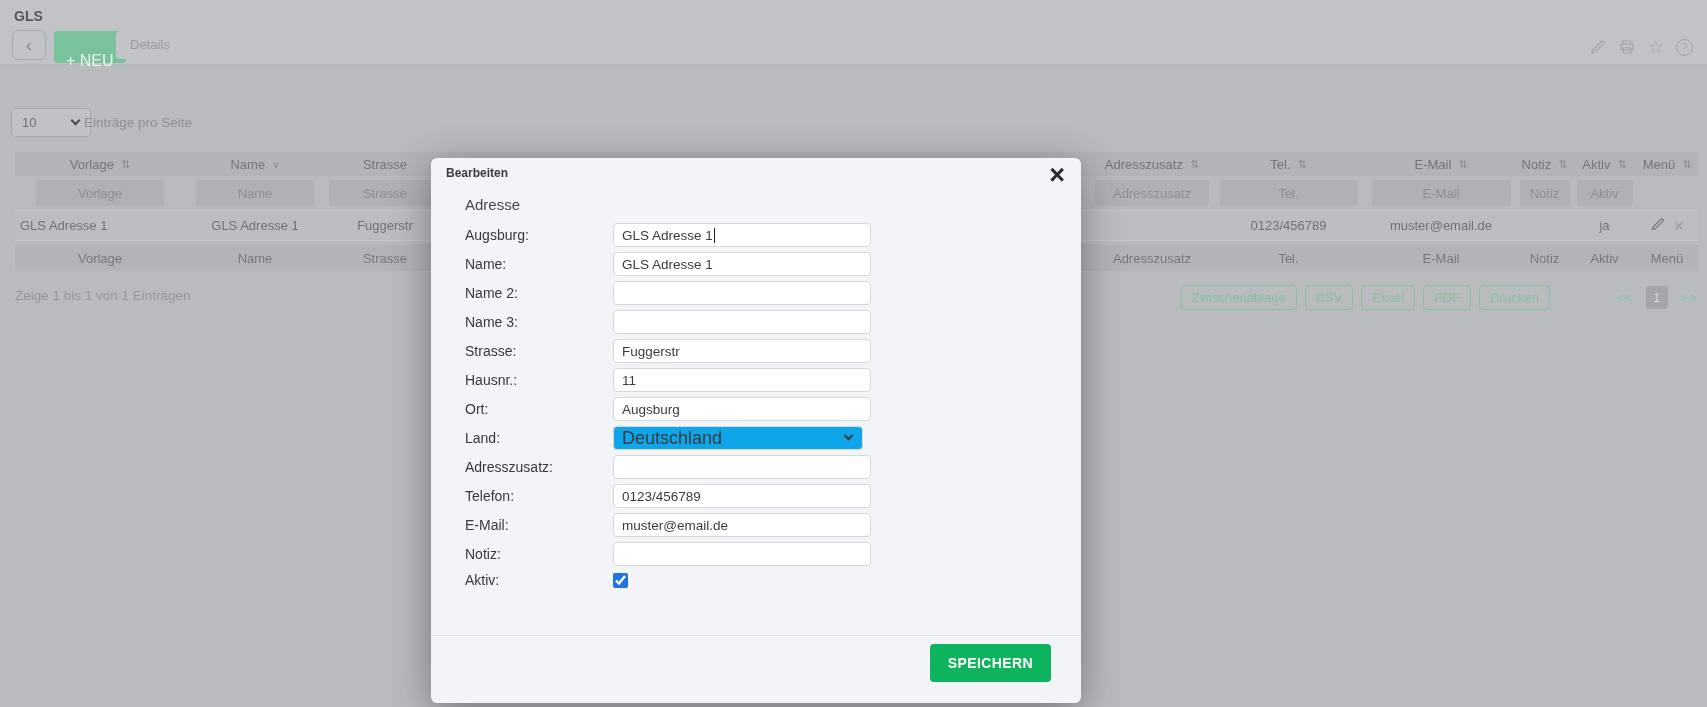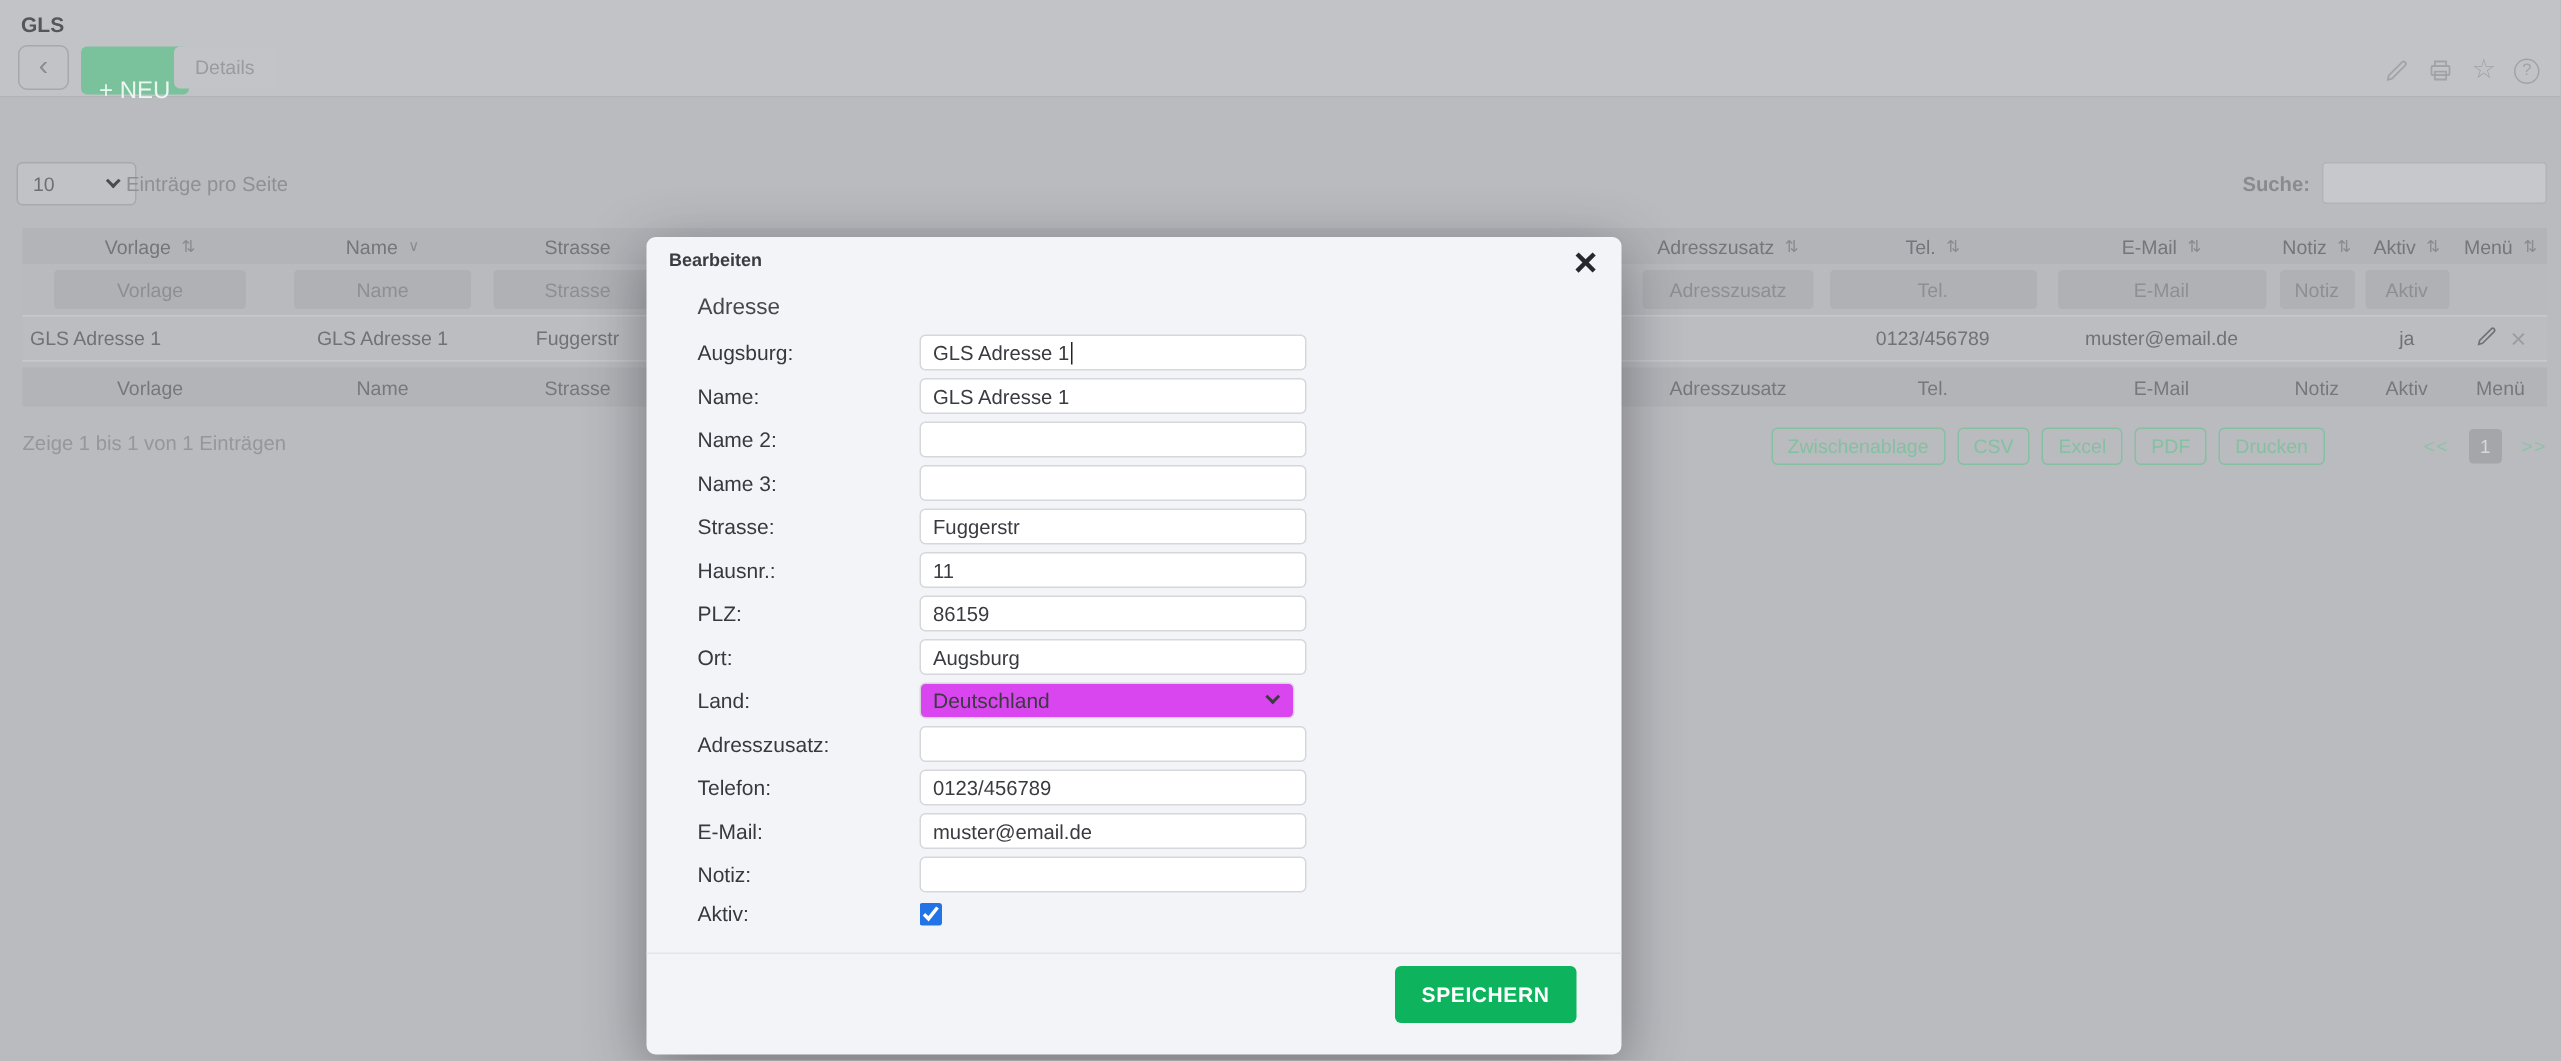--- a/index.html
+++ b/index.html
@@ -59,21 +59,21 @@
   .modal-title { position:absolute; left:15px; top:8px; font-size:12px; font-weight:bold; color:#3b3c41; }
   .modal-close { position:absolute; right:16px; top:2px; background:none; border:none; font-size:27px; font-weight:bold; color:#27282d; line-height:30px; }
   .section-title { position:absolute; left:34px; top:38px; font-size:15px; color:#46474b; }
   .mform { position:absolute; left:34px; top:65px; right:30px; }
   .frow { display:flex; align-items:center; height:24px; margin-bottom:5px; }
   .frow label { width:148px; font-size:14px; color:#38393e; }
   .frow input[type=text] { width:258px; height:24px; background:#fff; border:1px solid #d6d7db; border-radius:4px; padding:0 8px; font-size:13.5px; color:#3a3b40; }
   .inputlike { width:258px; height:24px; background:#fff; border:1px solid #d6d7db; border-radius:4px; padding:0 8px; font-size:13.5px; color:#3a3b40; display:flex; align-items:center; }
   .caret { display:inline-block; width:1px; height:15px; background:#222327; margin-left:1px; }
   .sel-wrap { position:relative; width:250px; height:24px; }
-  .sel-wrap select { width:100%; height:100%; background:#d946ef; border:1px solid #d6d7db; border-radius:4px; padding:0 8px; font-size:14px; color:#3a3b40; appearance:none; -webkit-appearance:none; }
+  .sel-wrap select { width:100%; height:100%; background:#0ea5e9; border:1px solid #d6d7db; border-radius:4px; padding:0 8px; font-size:18px; color:#3a3b40; appearance:none; -webkit-appearance:none; }
   .sel-wrap .chev { right:11px; top:6px; border-color:#3c3d42; }
   .frow.gap-before { margin-top:4px; }
   .frow.aktiv-row { height:18px; margin-top:2px; }
   .frow input[type=checkbox] { width:15px; height:15px; accent-color:#2273e6; }
   .mdivider { position:absolute; left:0; right:0; top:477px; height:1px; background:#e3e4e8; }
   .mbuttons { position:absolute; right:30px; top:486px; display:flex; gap:7px; }
   .mbtn { height:38px; padding:0 18px; background:#0db45d; border:none; border-radius:4px; color:#fff; font-size:14px; font-weight:bold; letter-spacing:.4px; }
 </style>
 </head>
 <body>
@@ -101,24 +101,20 @@
       <span class="star-glyph">☆</span>
       <span class="help-circle">?</span>
     </div>
   </div>
 
   <div class="pagesize-wrap">
     <select><option>10</option></select>
     <span class="chev"></span>
   </div>
   <div class="entries-label">Einträge pro Seite</div>
-  <div class="search-wrap">
-    <span class="search-label">Suche:</span>
-    <input type="text" value="" style="">
-  </div>
 
   <div class="tbl">
     <div class="trow thead">
       <div class="cell">
           <span>Vorlage</span>
           <span class="sort">⇅</span>
         </div>
       <div class="cell">
           <span>Name</span>
           <span class="sort down">∨</span>
@@ -256,24 +252,20 @@
       </div>
       <div class="frow">
         <label>Strasse:</label>
         <input type="text" value="Fuggerstr" style="">
       </div>
       <div class="frow">
         <label>Hausnr.:</label>
         <input type="text" value="11" style="">
       </div>
       <div class="frow">
-        <label>PLZ:</label>
-        <input type="text" value="86159" style="">
-      </div>
-      <div class="frow">
         <label>Ort:</label>
         <input type="text" value="Augsburg" style="">
       </div>
       <div class="frow">
         <label>Land:</label>
         <div class="sel-wrap">
           <select><option>Deutschland</option></select>
           <span class="chev"></span>
         </div>
       </div>

